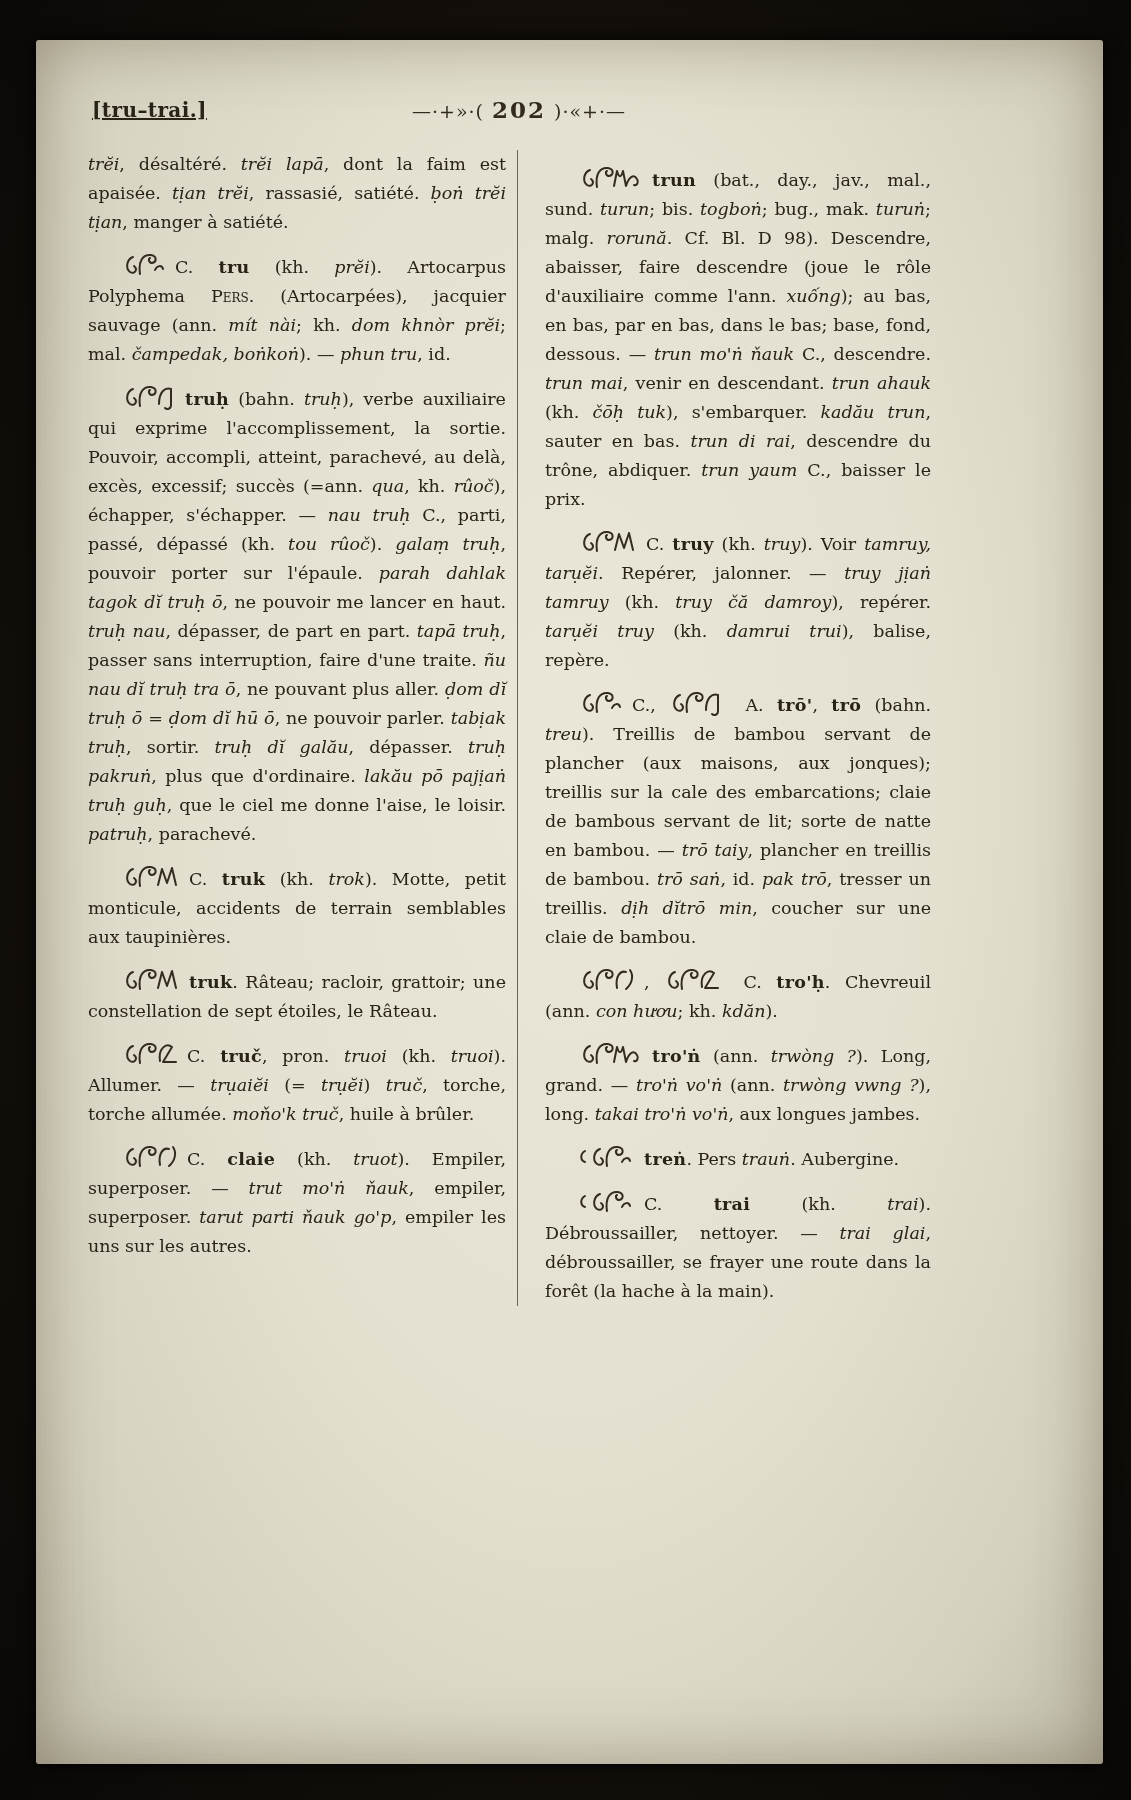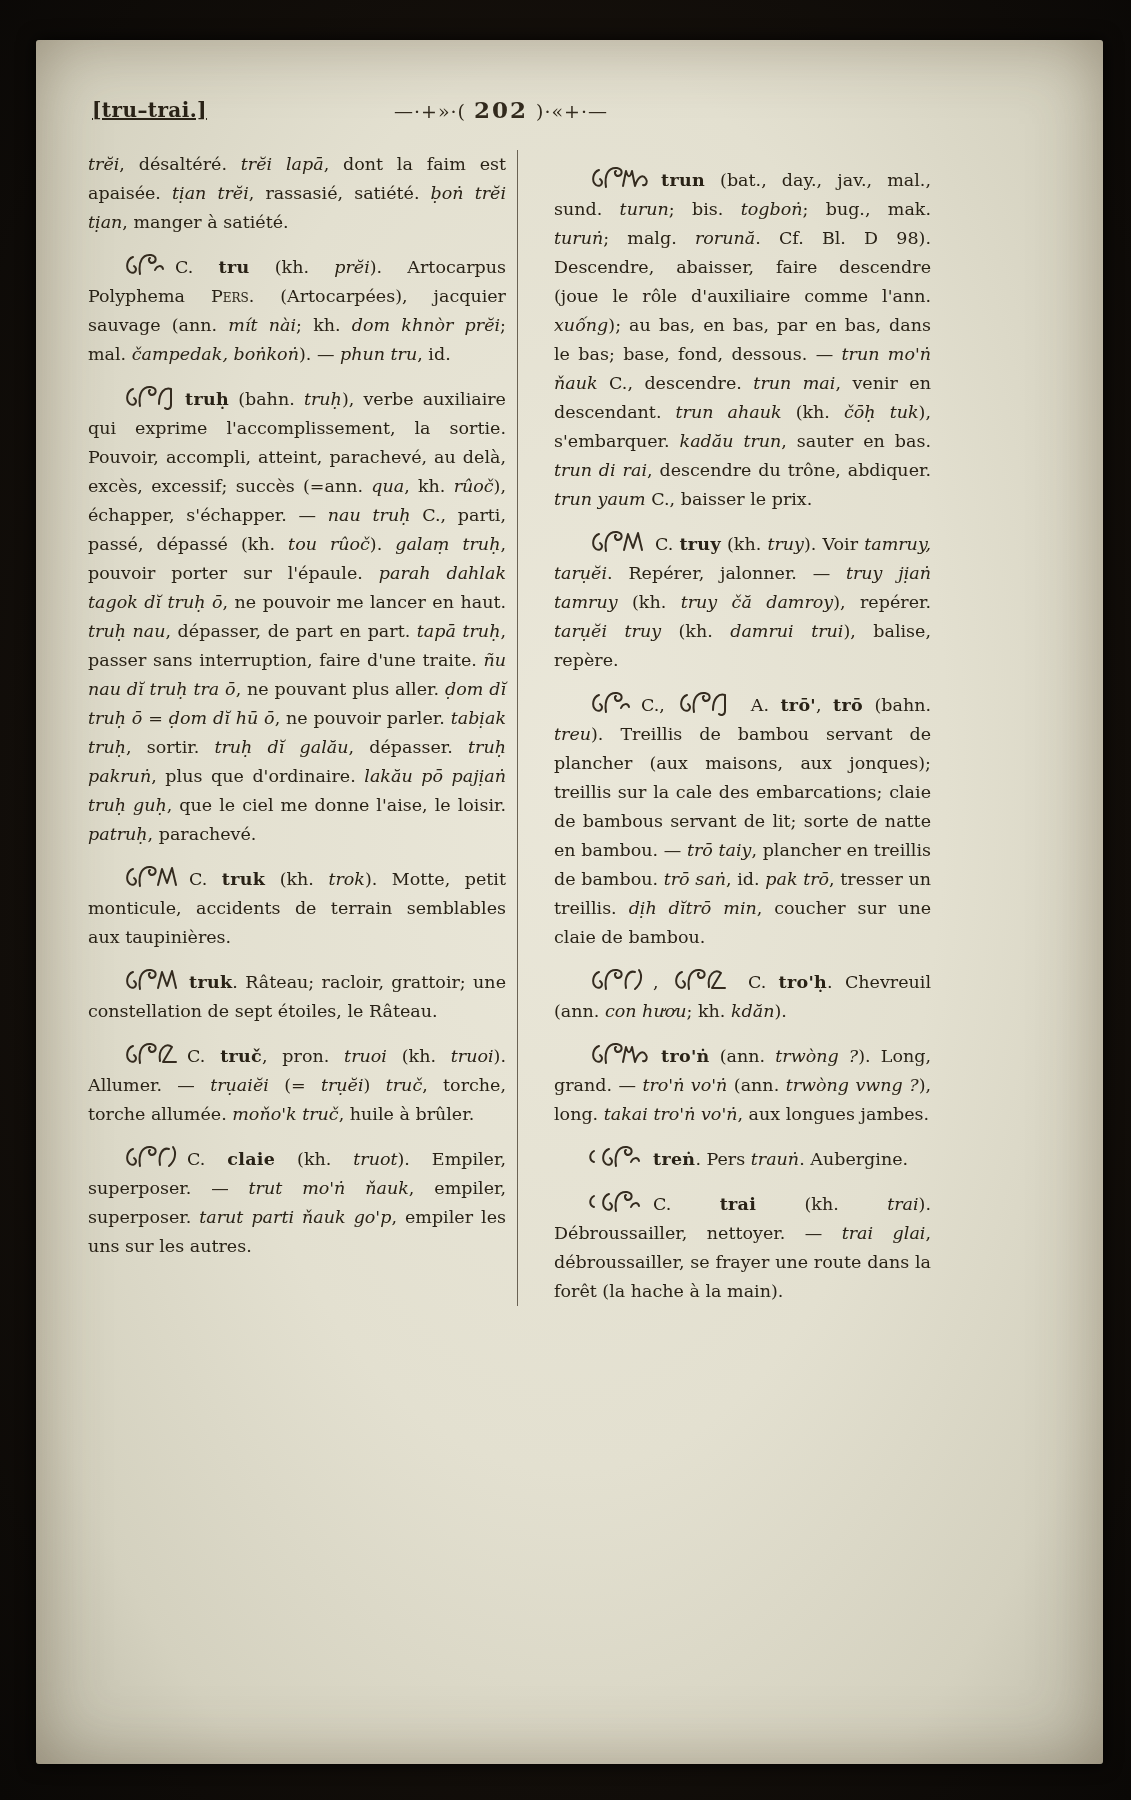--- a/index.html
+++ b/index.html
@@ -19,31 +19,31 @@
     box-shadow: inset 0 0 70px rgba(70,52,28,.38), 0 0 18px rgba(0,0,0,.85);
     border-radius:3px;
     color:#292216;
   }
   .header { position:relative; height:38px; margin-top:56px; }
   .running-title {
     position:absolute; left:56px; top:2px;
     font-size:20px; letter-spacing:.4px; font-weight:bold;text-decoration:underline;
   }
   .ornament {
-    position:absolute; left:0; top:0; width:930px;
+    position:absolute; left:18px; top:0; width:930px;
     text-align:center; font-size:19px; letter-spacing:1px; color:#322a1d;
   }
   .pagenum { font-size:23px; font-weight:bold; padding:0 8px; letter-spacing:2px; }
   .cols { display:flex; padding-left:52px; margin-top:16px; align-items:flex-start; }
   .col {
     width:418px; text-align:justify;
     font-size:17.5px; line-height:29px;
   }
   .col.right {
-    width:414px; margin-left:11px; padding-left:36px;
+    width:414px; margin-left:11px; padding-left:27px;
     border-left:1px solid rgba(54,44,30,.7);
   }
   .entry { margin:13px 0 0 0; text-indent:34px; }
   .entry.first { margin-top:0; text-indent:0; }
   .i { font-style:italic; }
   .b { font-weight:bold; letter-spacing:.3px; }
   .sc { font-variant:small-caps; }
   svg.cham { vertical-align:-7px; margin-right:7px; }
   svg.cham path {
     fill:none; stroke:#342b1f; stroke-width:2;

